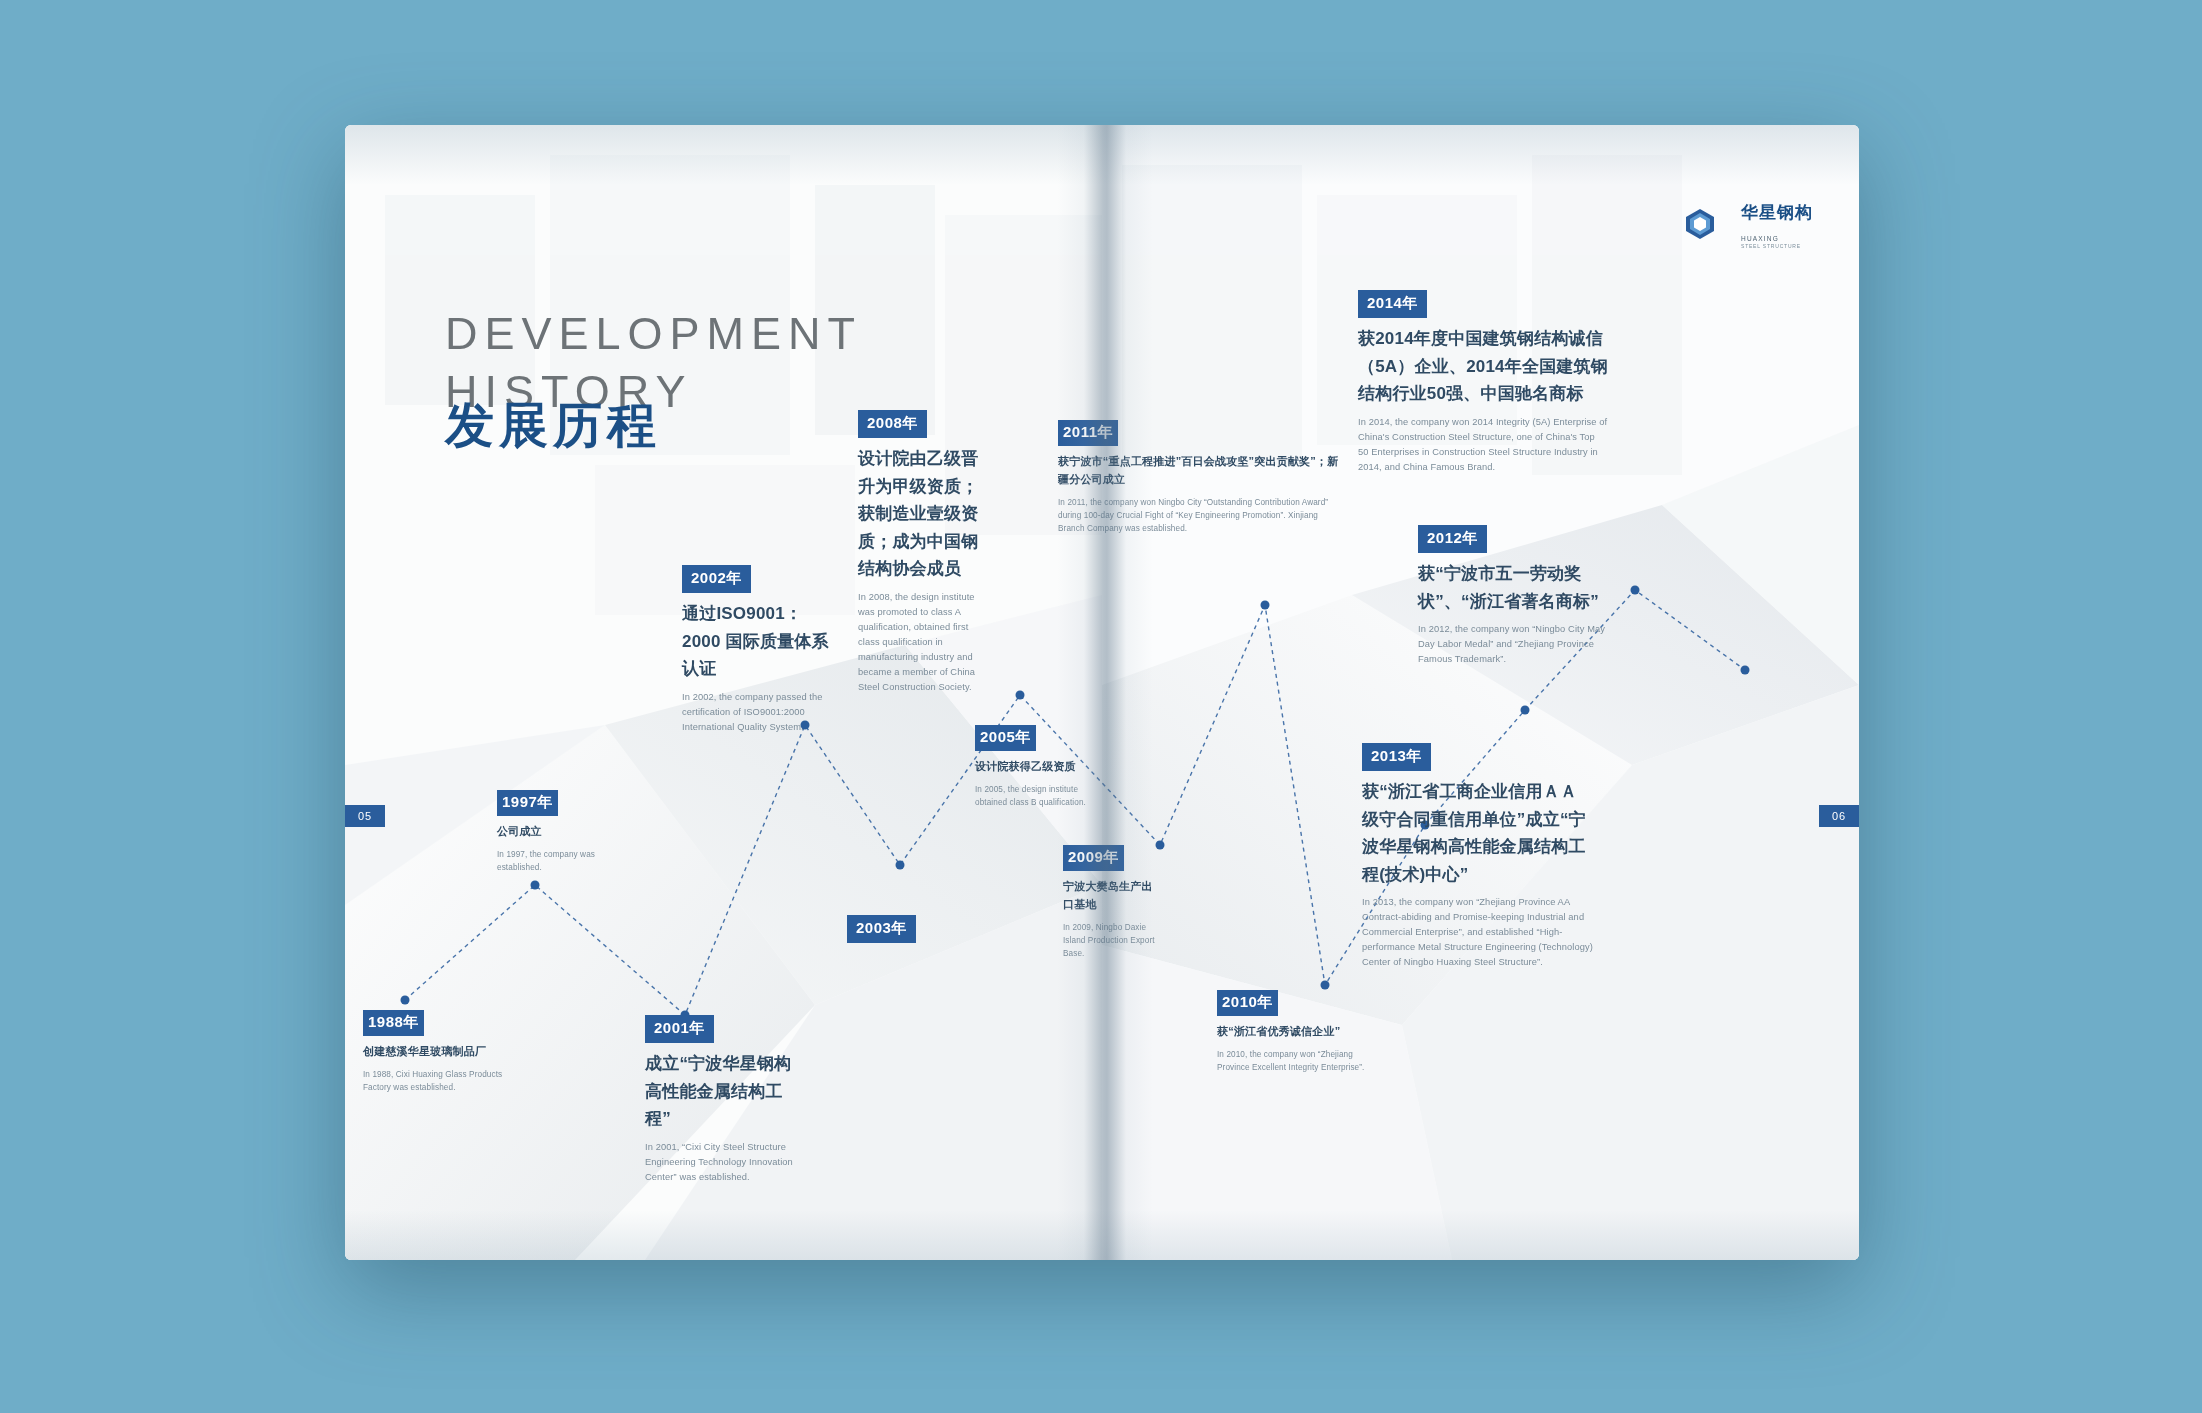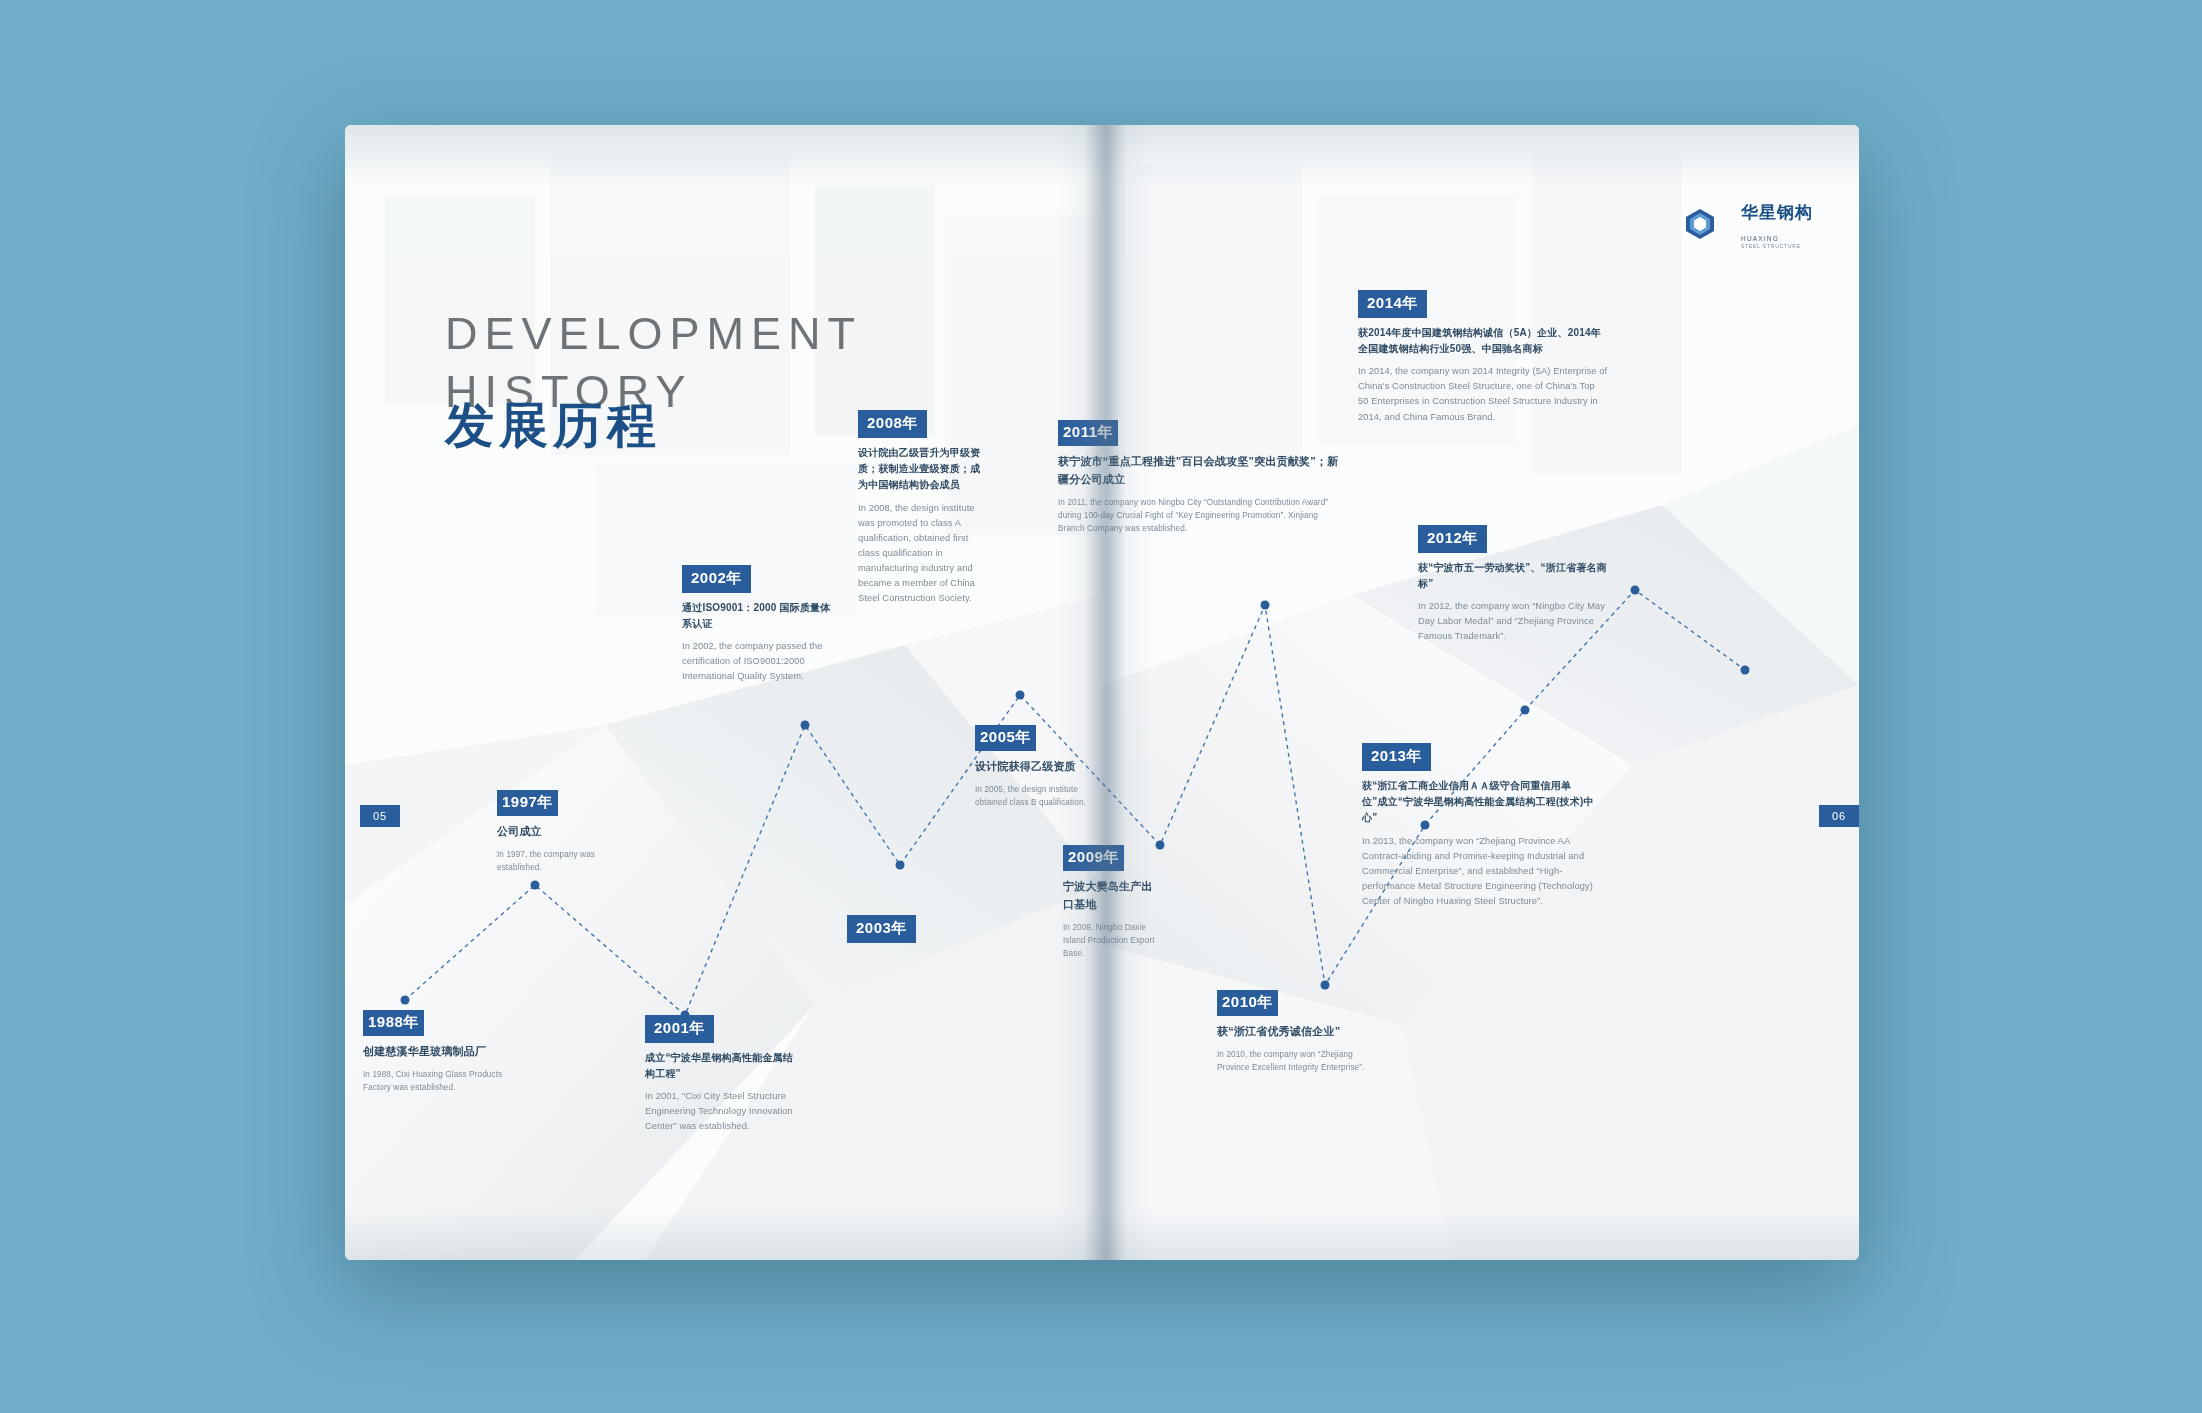--- a/index.html
+++ b/index.html
@@ -74,32 +74,32 @@
   #logo .txt{line-height:1.05;}
   #logo .txt .cn{font-size:17px;color:#1b4f86;font-weight:700;letter-spacing:1px;}
   #logo .txt .en{font-size:6.5px;color:#4e6272;letter-spacing:1.2px;}
   #logo .txt .en2{font-size:5px;color:#7b8e9b;letter-spacing:.8px;}
   
   .pagenum{
     position:absolute;width:40px;height:22px;background:#2a5d9c;color:#fff;
     font-size:11px;display:flex;align-items:center;justify-content:center;
     letter-spacing:1px;
   }
-  #pn-left{left:0;top:680px;margin-left:15px;}
+  #pn-left{left:0;top:680px;}
   #pn-right{right:0;top:680px;}
   
   #timeline-svg{position:absolute;left:0;top:0;width:1515px;height:1135px;pointer-events:none;z-index:20;}
   
   .event{position:absolute;z-index:25;}
   .year{
     display:inline-block;background:#2a5d9c;color:#fff;font-weight:700;
     font-size:15px;padding:4px 9px 5px;letter-spacing:.5px;margin-bottom:7px;
   }
   .cn{
-    color:#2f4a63;font-size:10px;line-height:1.62;margin-bottom:7px;
+    color:#2f4a63;font-size:17px;line-height:1.62;margin-bottom:7px;
     font-weight:600;letter-spacing:.2px;
   }
   .en{color:#7b8c99;font-size:9.3px;line-height:1.62;letter-spacing:.1px;}
   .small .year{font-size:15px;padding:3px 5px 4px;}
   .small .cn{font-size:11px;}
   .small .en{font-size:8.2px;}
 </style>
 </head>
 <body>
 

